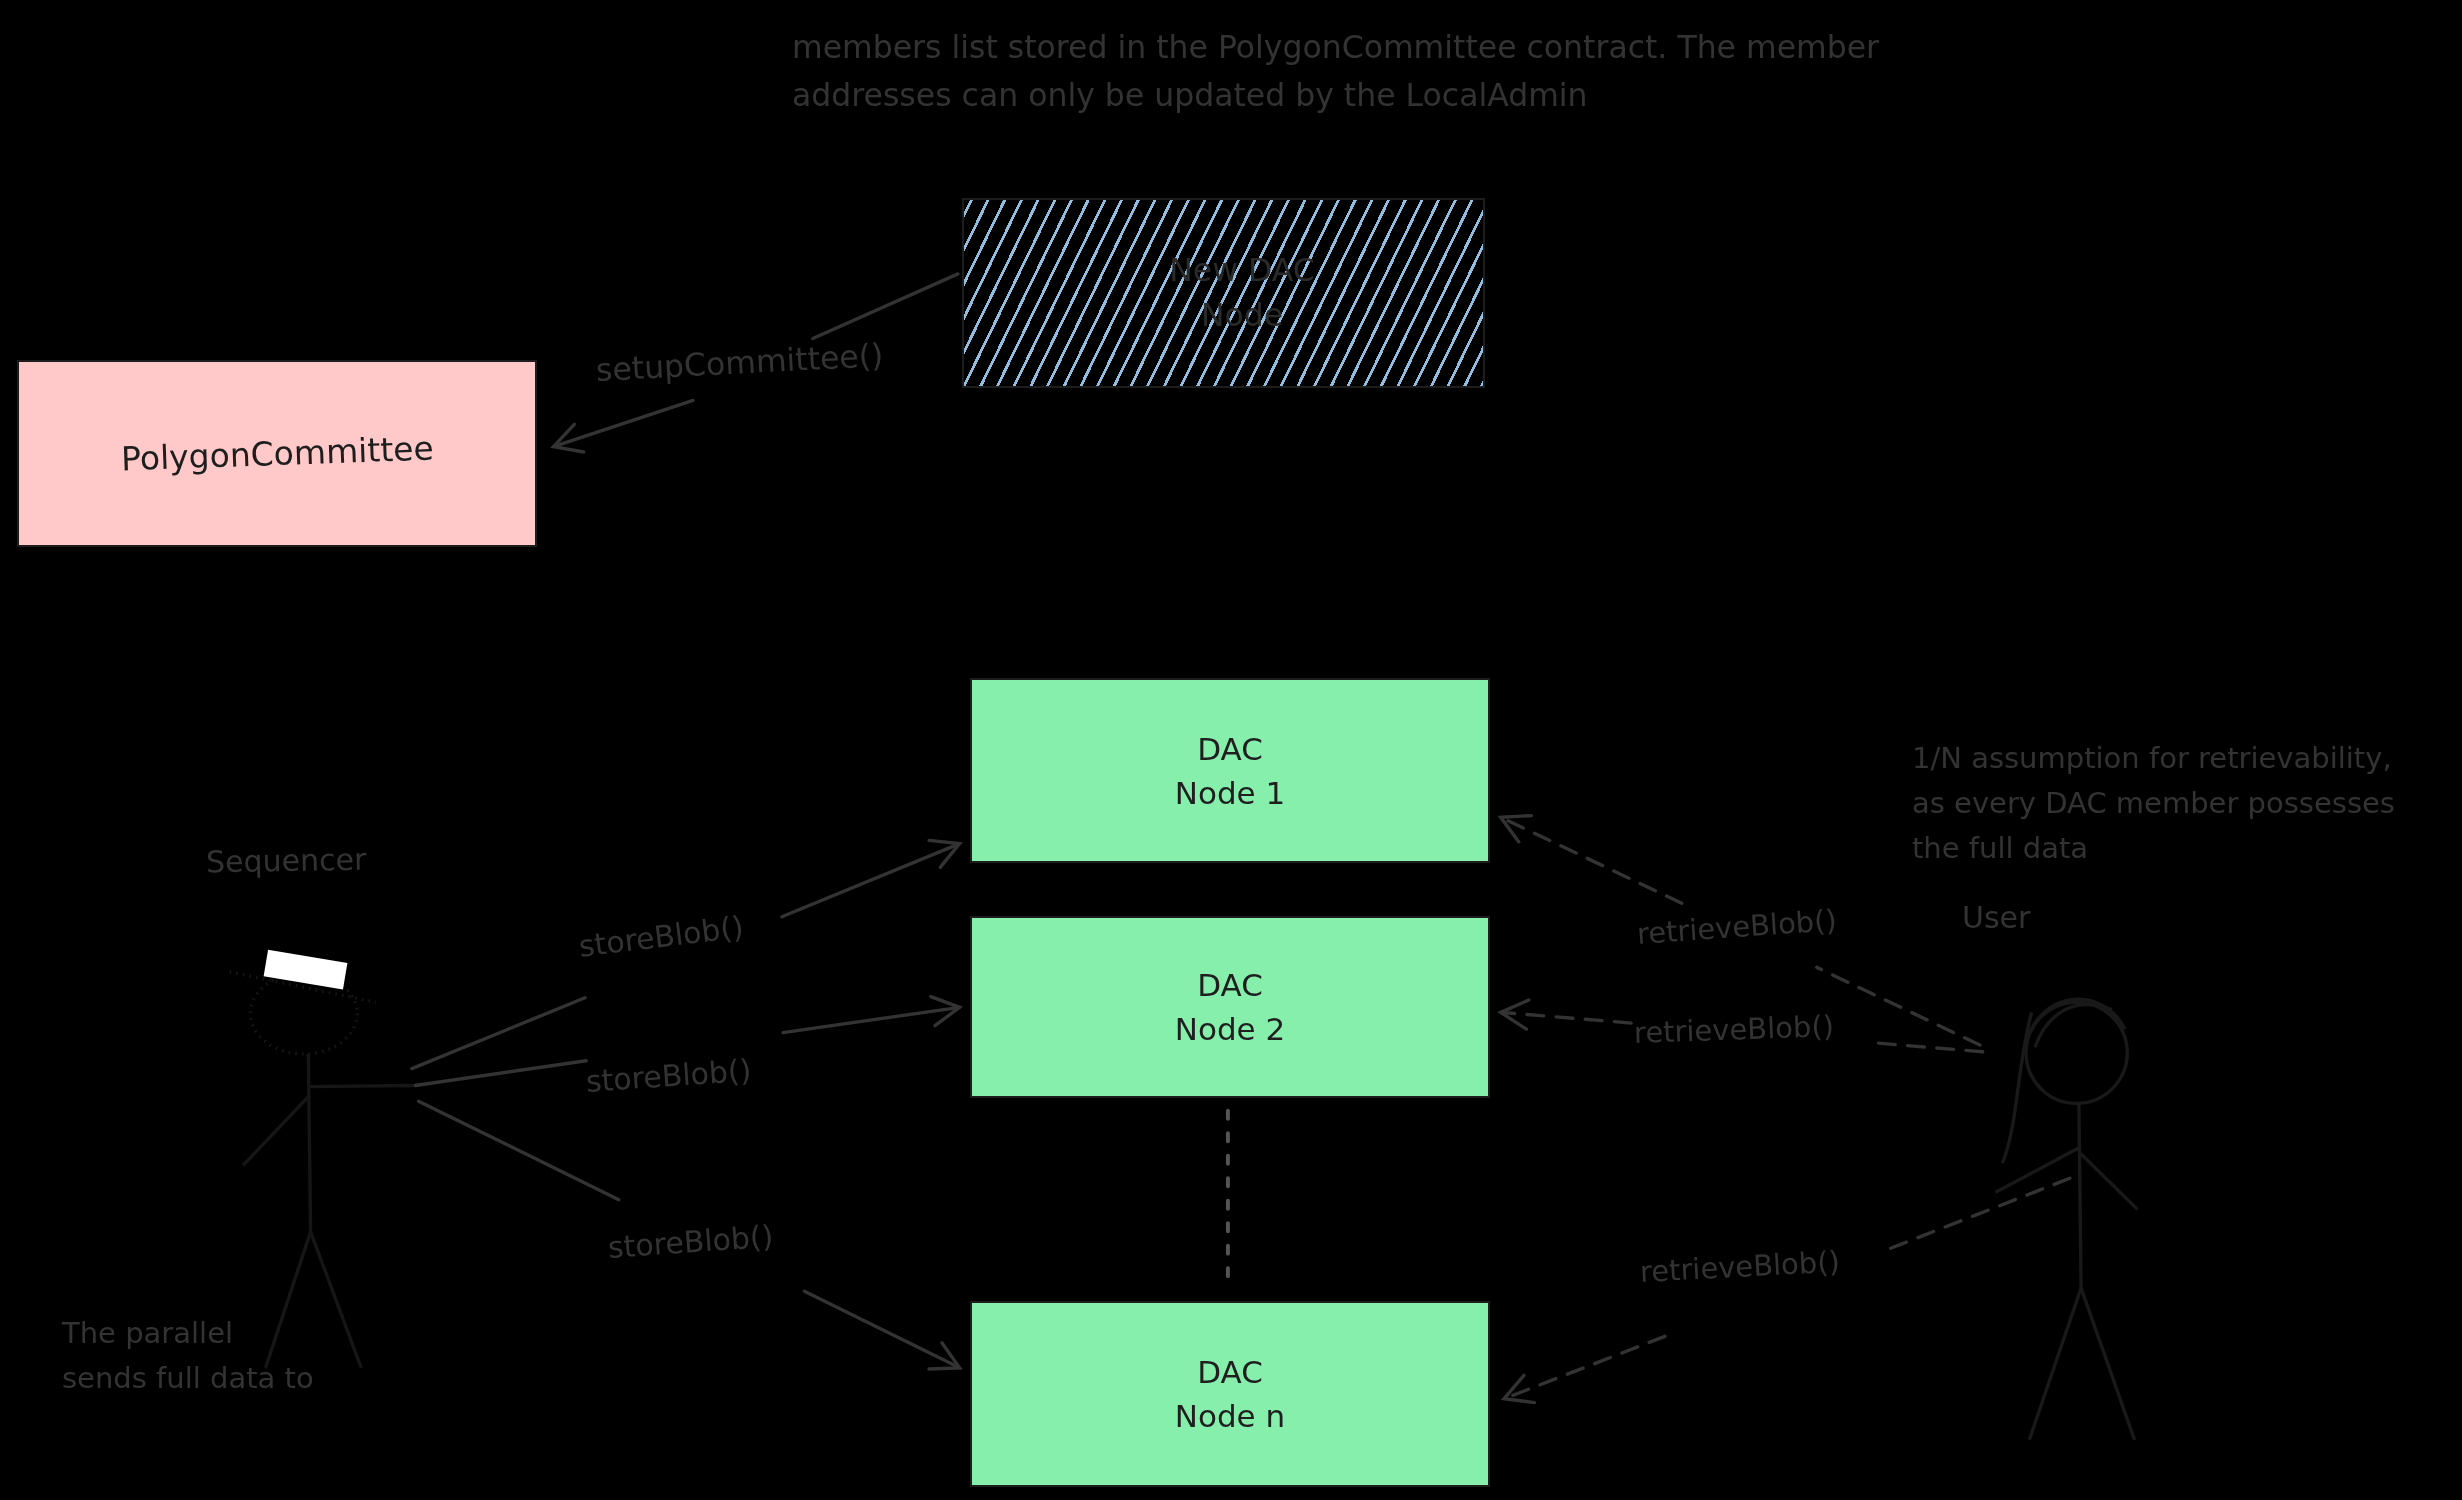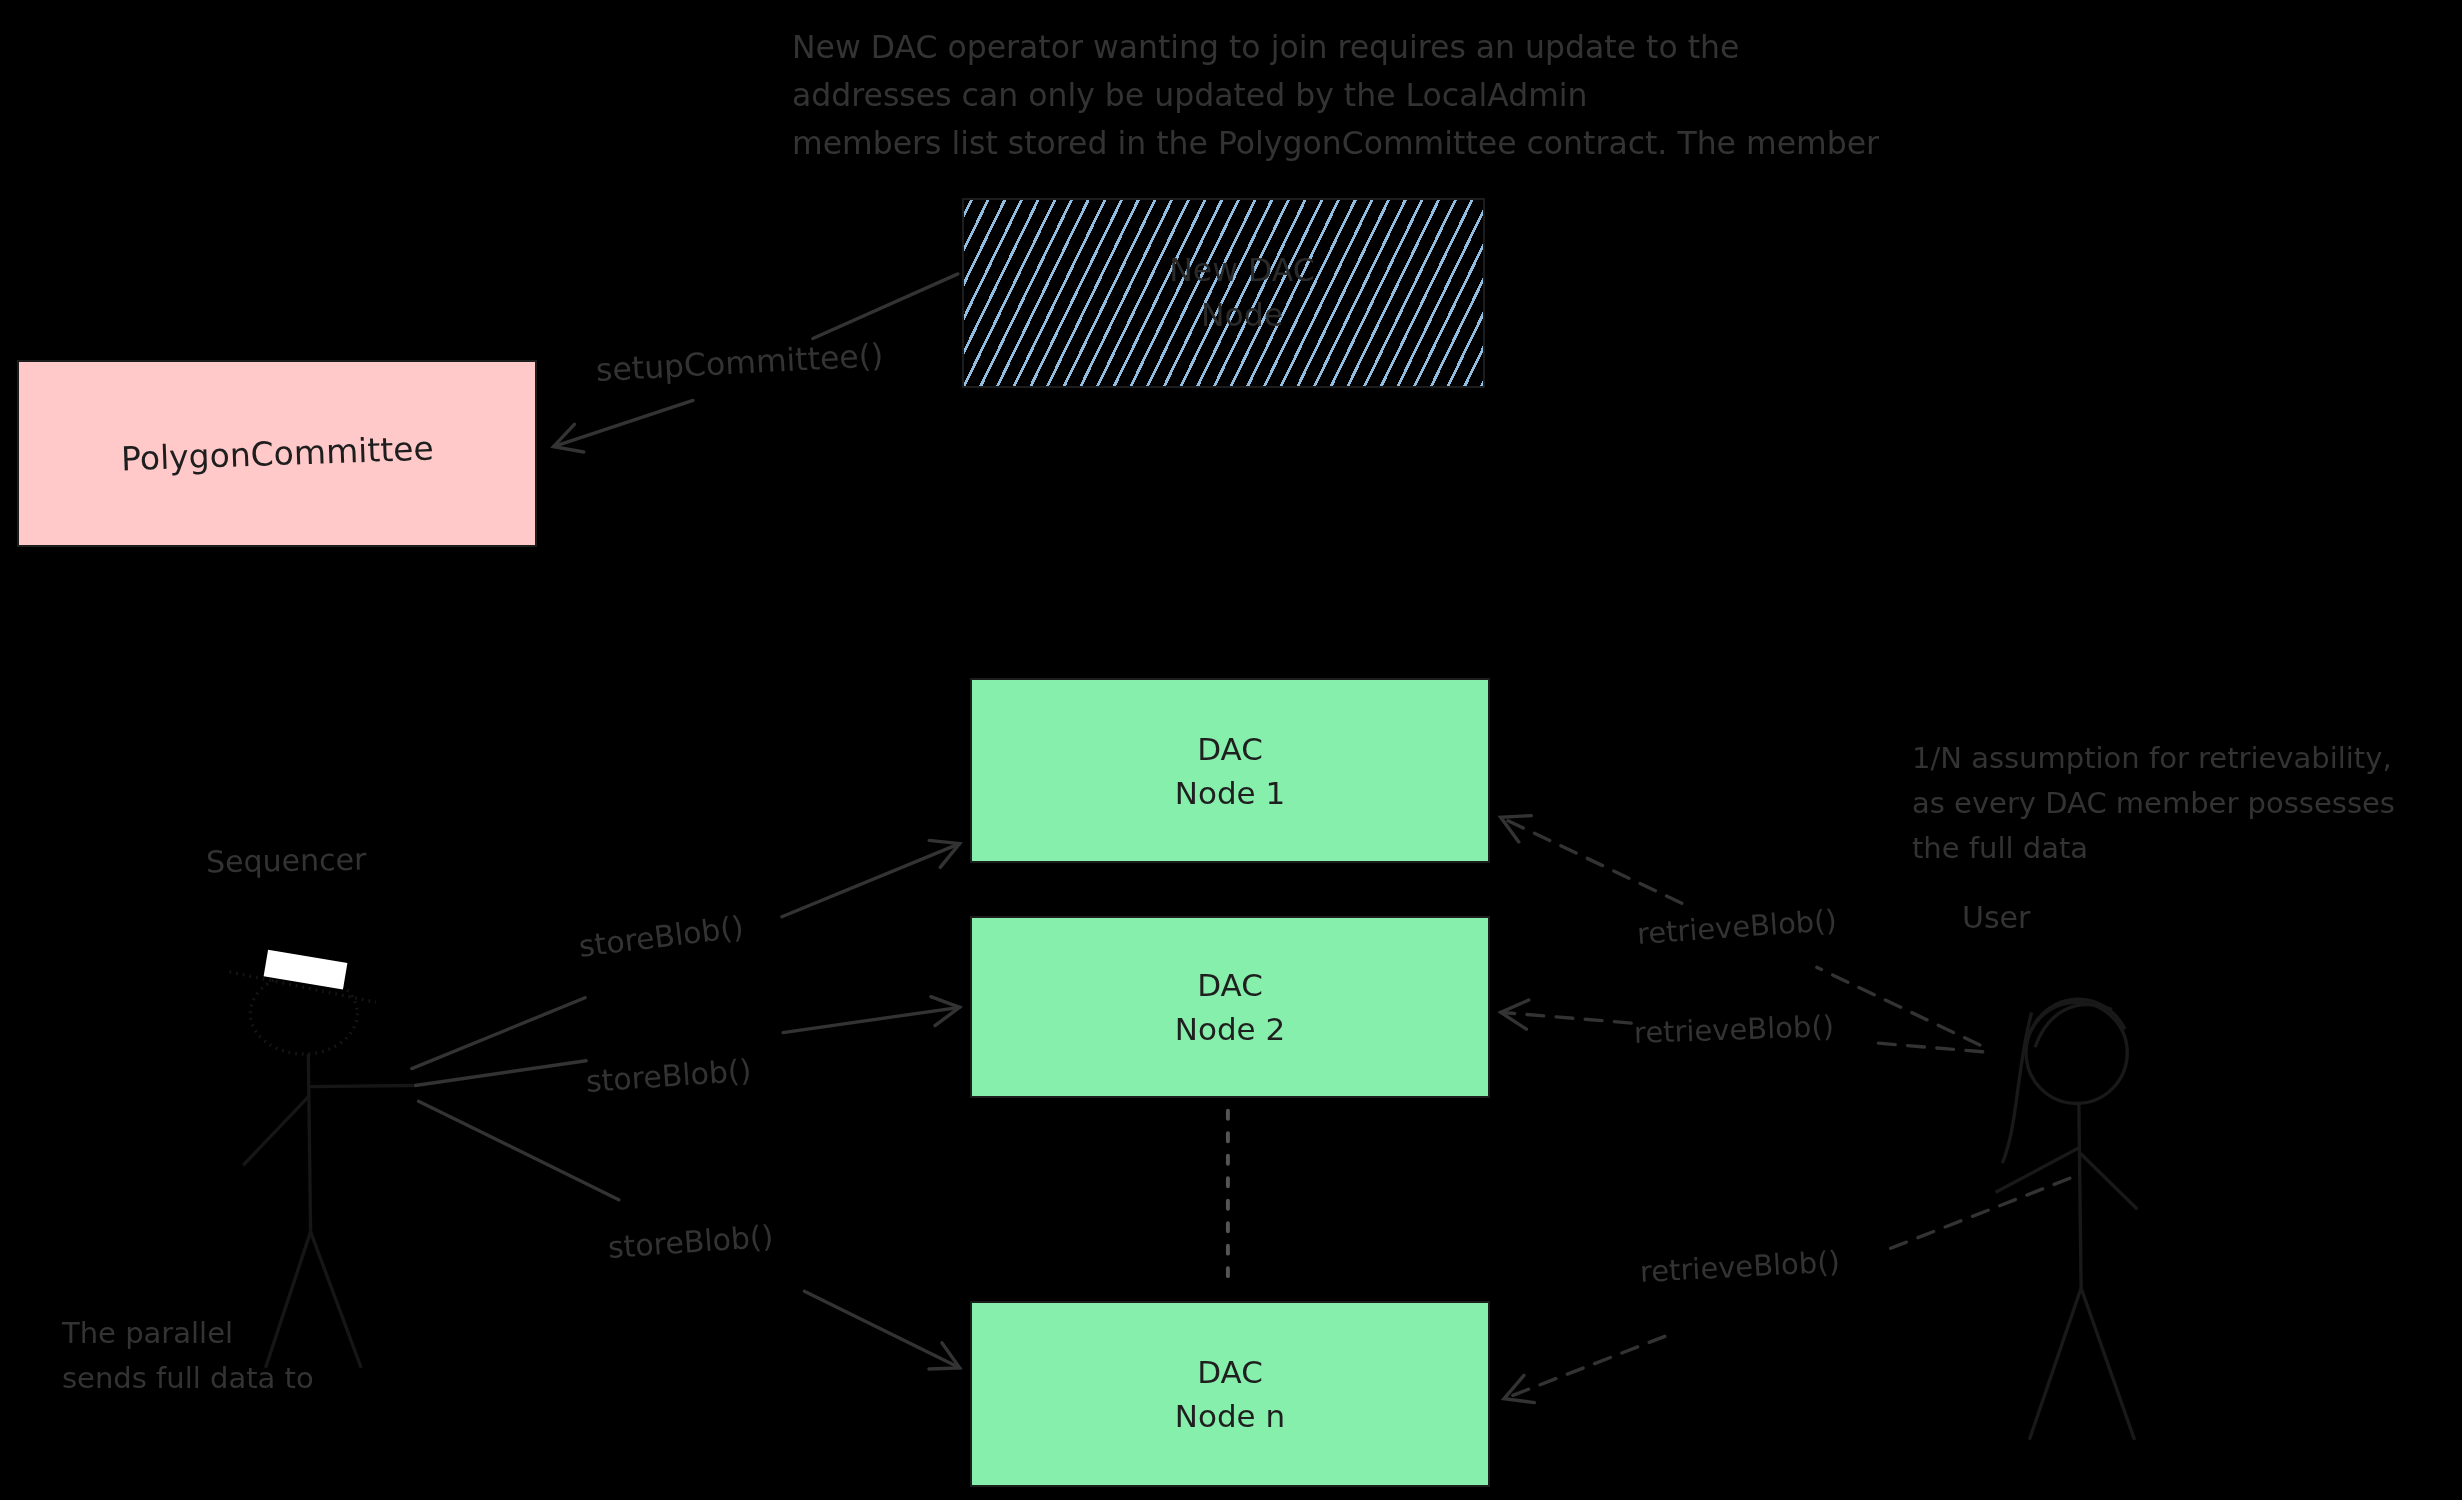--- a/index.html
+++ b/index.html
@@ -116,23 +116,22 @@
       <path d="M3755,1795 C3690,1770 3640,1800 3618,1862"></path>
       <line x1="3696" y1="1962" x2="3700" y2="2290"></line>
       <line x1="3698" y1="2040" x2="3548" y2="2120"></line>
       <line x1="3698" y1="2050" x2="3800" y2="2150"></line>
       <line x1="3700" y1="2290" x2="3608" y2="2560"></line>
       <line x1="3700" y1="2290" x2="3795" y2="2560"></line>
     </g>
   </svg>
 
   <div class="note top-note">
-    <span class="nline">New DAC operator wanting to join requires an update to the</span>
+    <span class="nline">members list stored in the PolygonCommittee contract. The member</span>
     <span class="nline">addresses can only be updated by the LocalAdmin</span>
-    <span class="nline">members list stored in the PolygonCommittee contract. The member</span>
   </div>
 
   <div class="box node-hatched" style="left:962px;top:198px;width:523px;height:190px;padding-left:37px;">
     <span class="bline">New DAC</span>
     <span class="bline">Node</span>
   </div>
 
   <div class="box node-pink" style="left:17px;top:360px;width:520px;height:187px;">
     <span class="bline" style="transform:rotate(-2deg);">PolygonCommittee</span>
   </div>

